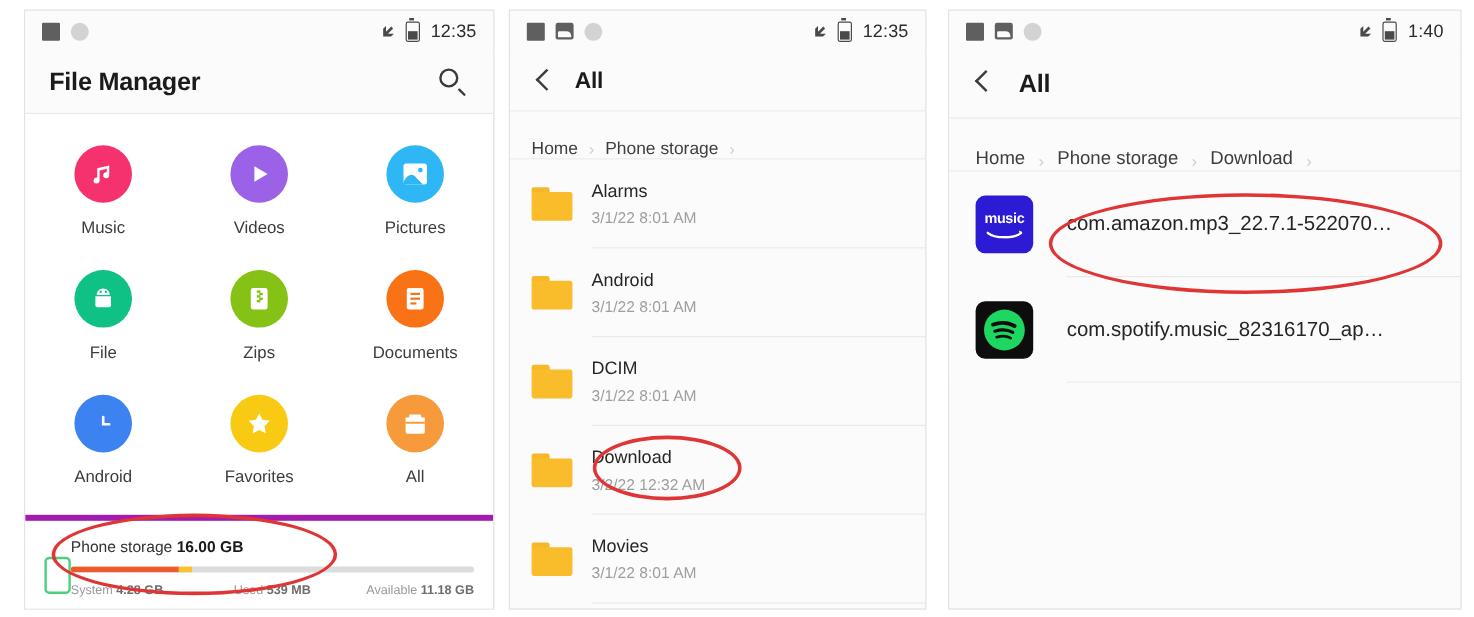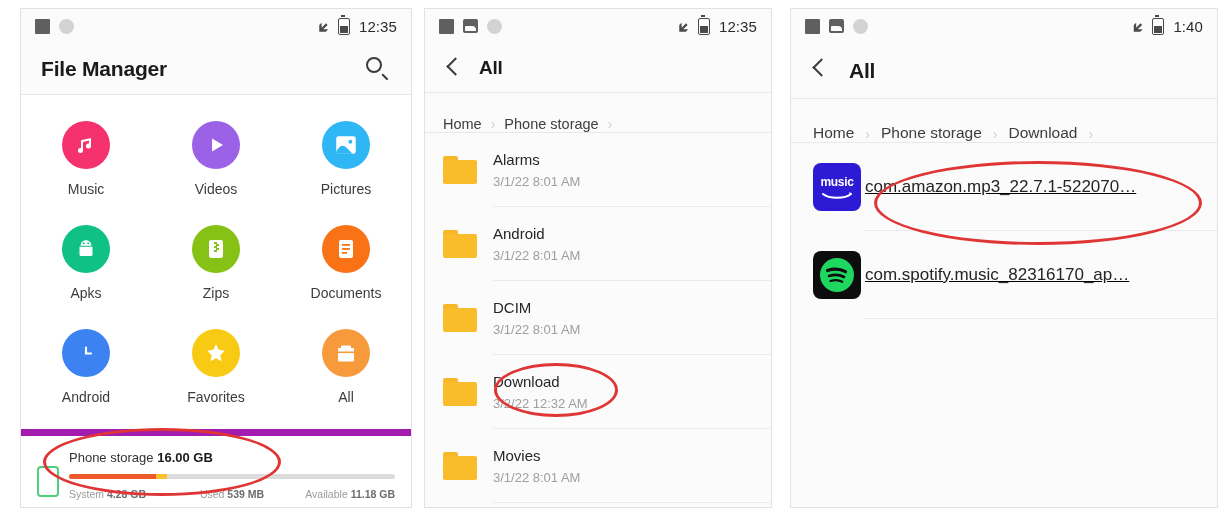--- a/index.html
+++ b/index.html
@@ -46,22 +46,22 @@
 
   
   .grid{display:grid;grid-template-columns:repeat(3,1fr);background:#fff;padding:14px 0 8px;}
   .tile{display:flex;flex-direction:column;align-items:center;padding:12px 0 16px;}
   .tile .bubble{width:48px;height:48px;border-radius:50%;display:flex;align-items:center;
                 justify-content:center;}
   .tile .bubble svg{display:block;}
   .tile .lbl{margin-top:12px;font-size:14px;color:#3c3c3c;}
 
   
-  .storage{background:#fff;border-top:7px solid #a21caf;padding:14px 16px 12px;
-           display:flex;align-items:flex-start;gap:10px;box-sizing:border-box;}
+  .storage{background:#fff;border-top:5px solid #a21caf;padding:14px 16px 12px;
+           display:flex;align-items:flex-start;gap:0;box-sizing:border-box;}
   .phone-ico{width:18px;height:27px;border:2px solid #4cd07d;border-radius:4px;margin-top:16px;flex:none;}
   .storage-body{flex:1;}
   .storage-title{font-size:13px;color:#333;}
   .storage-title b{font-weight:bold;color:#1a1a1a;}
   .bar{margin-top:9px;height:5px;border-radius:3px;background:#dcdcdc;overflow:hidden;display:flex;}
   .bar .seg-sys{background:#ef5a2a;}
   .bar .seg-used{background:#fbc02d;}
   .legend{display:flex;margin-top:9px;font-size:10.5px;color:#9a9a9a;}
   .legend span{flex:1;}
   .legend .l2{text-align:center;}
@@ -83,21 +83,21 @@
   .row:last-child .meta{border-bottom:1px solid #eaeaea;}
   .row .name{font-size:15px;color:#262626;}
   .row .sub{font-size:13px;color:#9e9e9e;margin-top:6px;}
   .folder{width:34px;height:28px;flex:none;position:relative;}
   .folder:before{content:"";position:absolute;left:0;top:0;width:15px;height:5px;
                  background:#f6b828;border-radius:2px 2px 0 0;}
   .folder:after{content:"";position:absolute;left:0;top:4px;width:34px;height:24px;
                 background:#f9bc2a;border-radius:2px;}
 
   .row.app{height:88px;padding-left:22px;}
-  .row.app .meta{margin-left:4px;padding-right:20px;text-decoration:underline;}
+  .row.app .meta{margin-left:28px;padding-right:20px;}
   .row.app .name{font-size:17px;color:#242424;}
   .row.app .sub{font-size:14px;color:#a2a2a2;margin-top:7px;}
   .appicon{width:48px;height:48px;border-radius:8px;flex:none;display:flex;align-items:center;
            justify-content:center;overflow:hidden;}
   .amz{background:#2c1ad4;flex-direction:column;}
   .amz .amz-t{color:#fff;font-size:12px;font-weight:bold;letter-spacing:-.3px;line-height:1;}
   .spot{background:#0d0d0d;}
 
   
   .ann{position:absolute;border:3px solid #e03535;border-radius:50%;pointer-events:none;}
@@ -159,21 +159,21 @@
 
       <div class="tile">
         <span class="bubble" style="background:#0fc184">
           <svg width="26" height="26" viewBox="0 0 24 24" fill="#fff">
               <path d="M6 10h12v7a1.5 1.5 0 0 1-1.5 1.5h-9A1.5 1.5 0 0 1 6 17z"></path>
               <path d="M7 9c0-2.8 2.2-5 5-5s5 2.2 5 5z"></path>
               <circle cx="10" cy="6.6" r=".9" fill="#0fc184"></circle>
               <circle cx="14" cy="6.6" r=".9" fill="#0fc184"></circle>
             </svg>
         </span>
-        <span class="lbl">Apks</span>
+        <span class="lbl">File</span>
       </div>
 
       <div class="tile">
         <span class="bubble" style="background:#86c215">
           <svg width="24" height="24" viewBox="0 0 24 24">
               <rect x="5" y="3" width="14" height="18" rx="2" fill="#fff"></rect>
               <g fill="#86c215">
                 <rect x="10" y="5" width="3" height="2"></rect>
                 <rect x="12" y="7" width="3" height="2"></rect>
                 <rect x="10" y="9" width="3" height="2"></rect>

